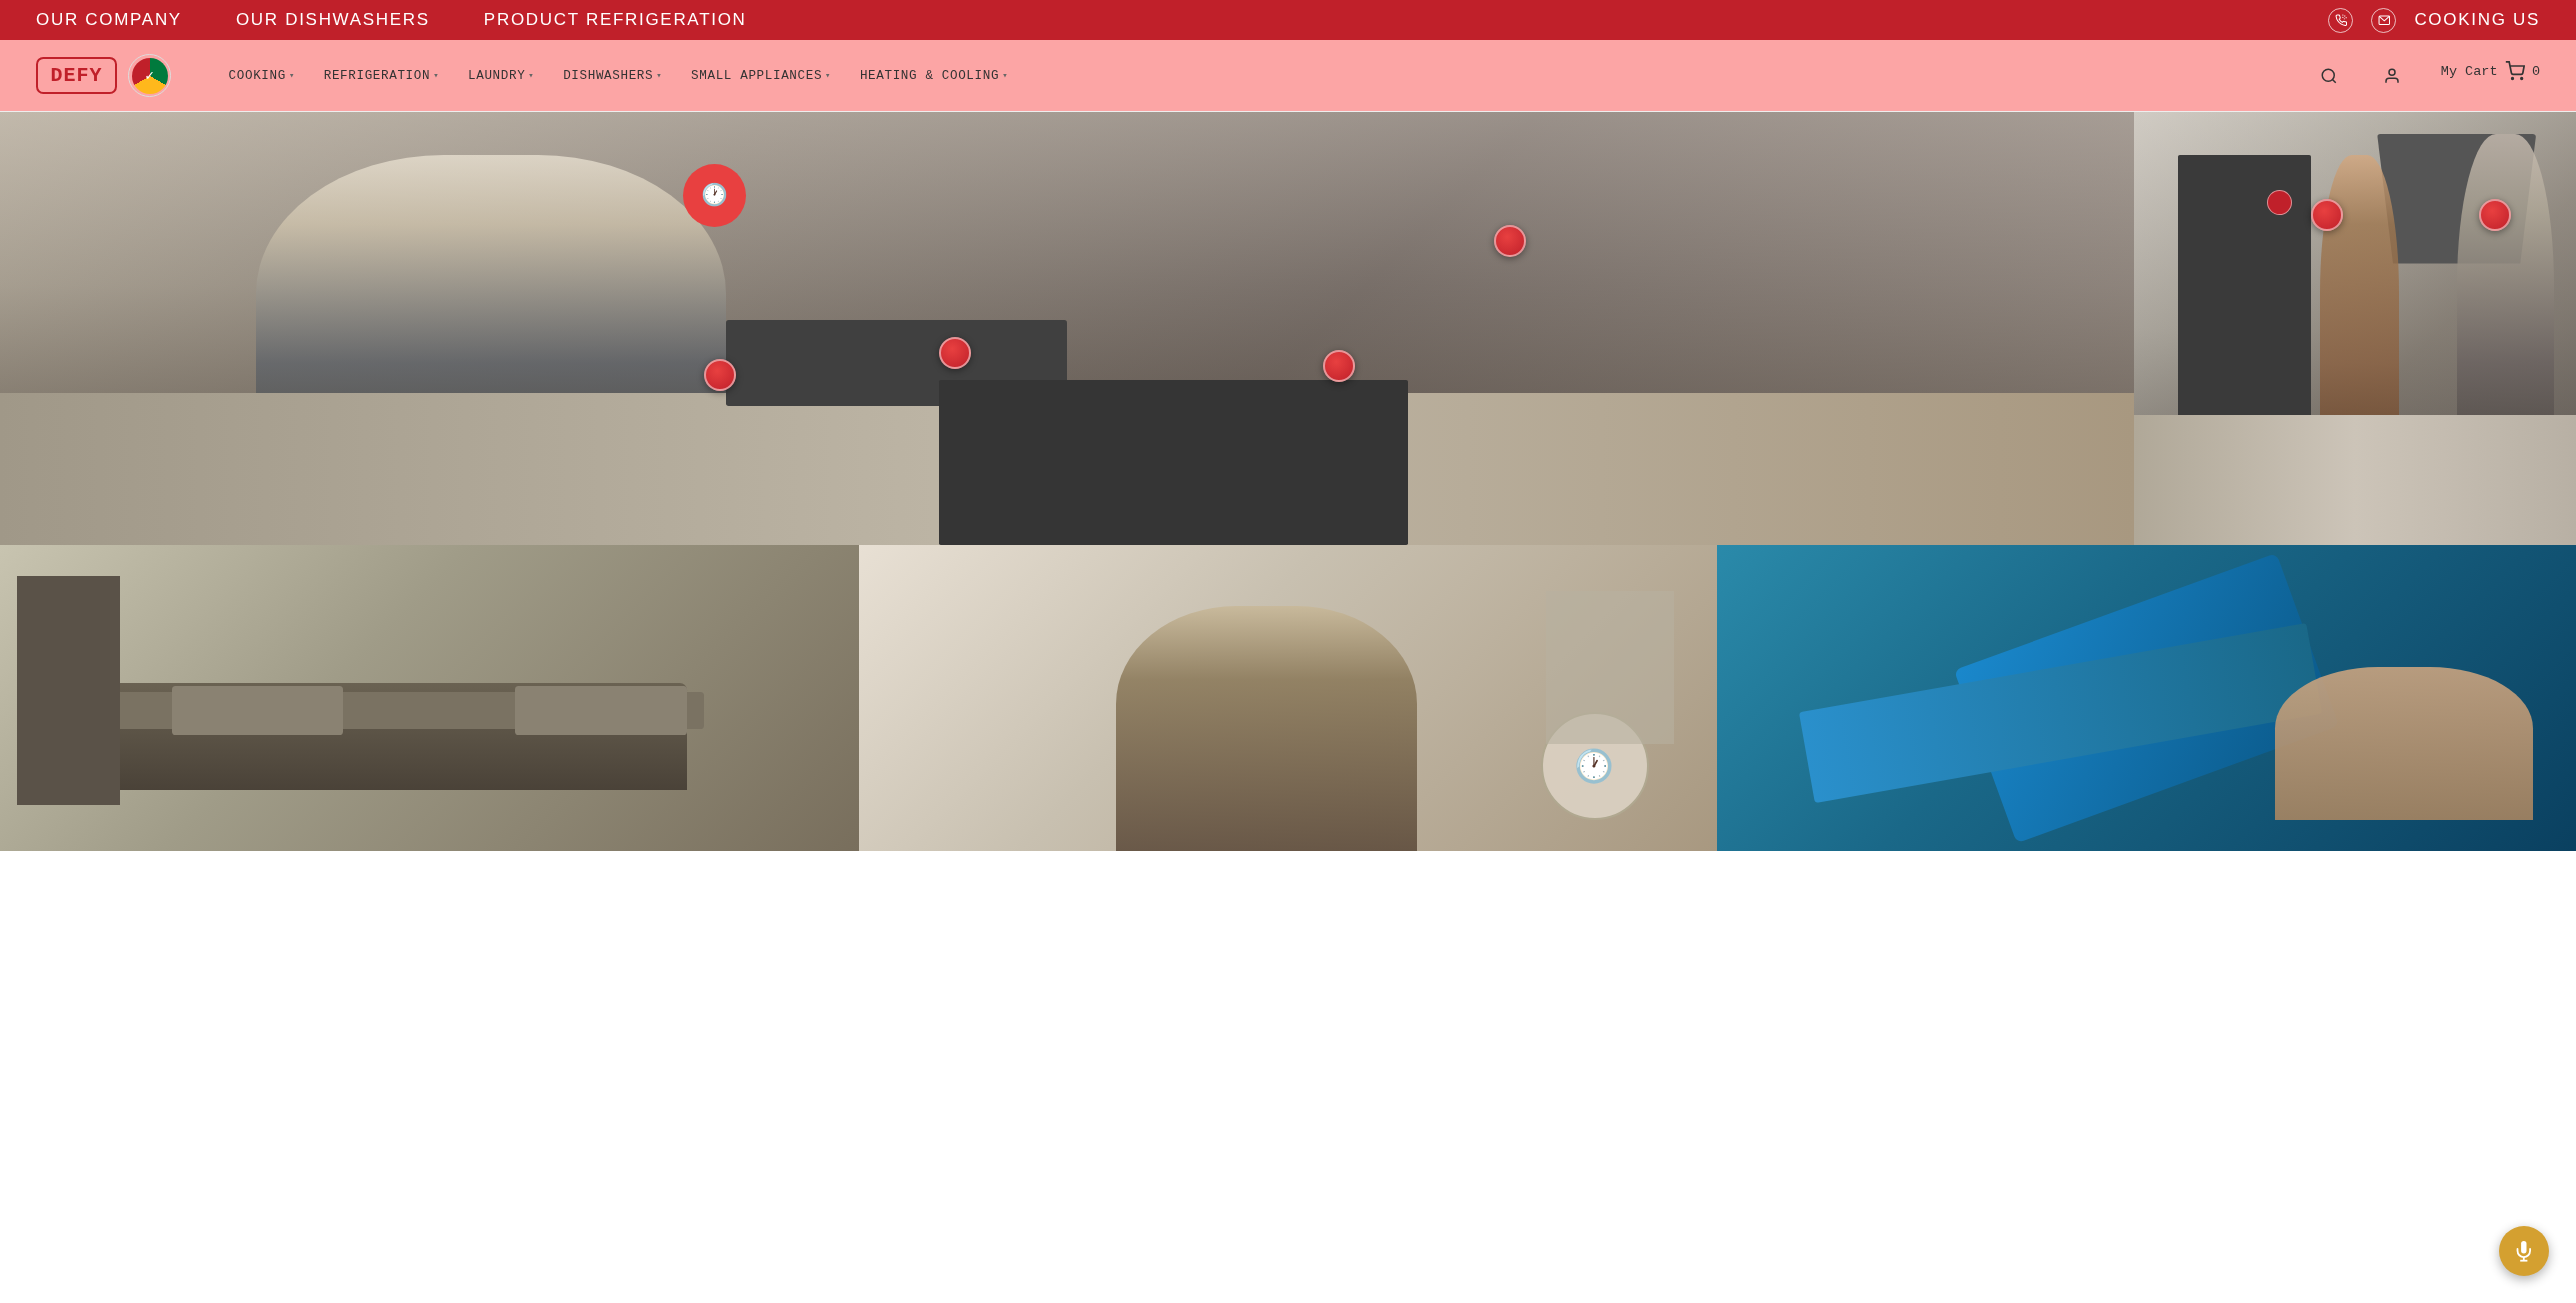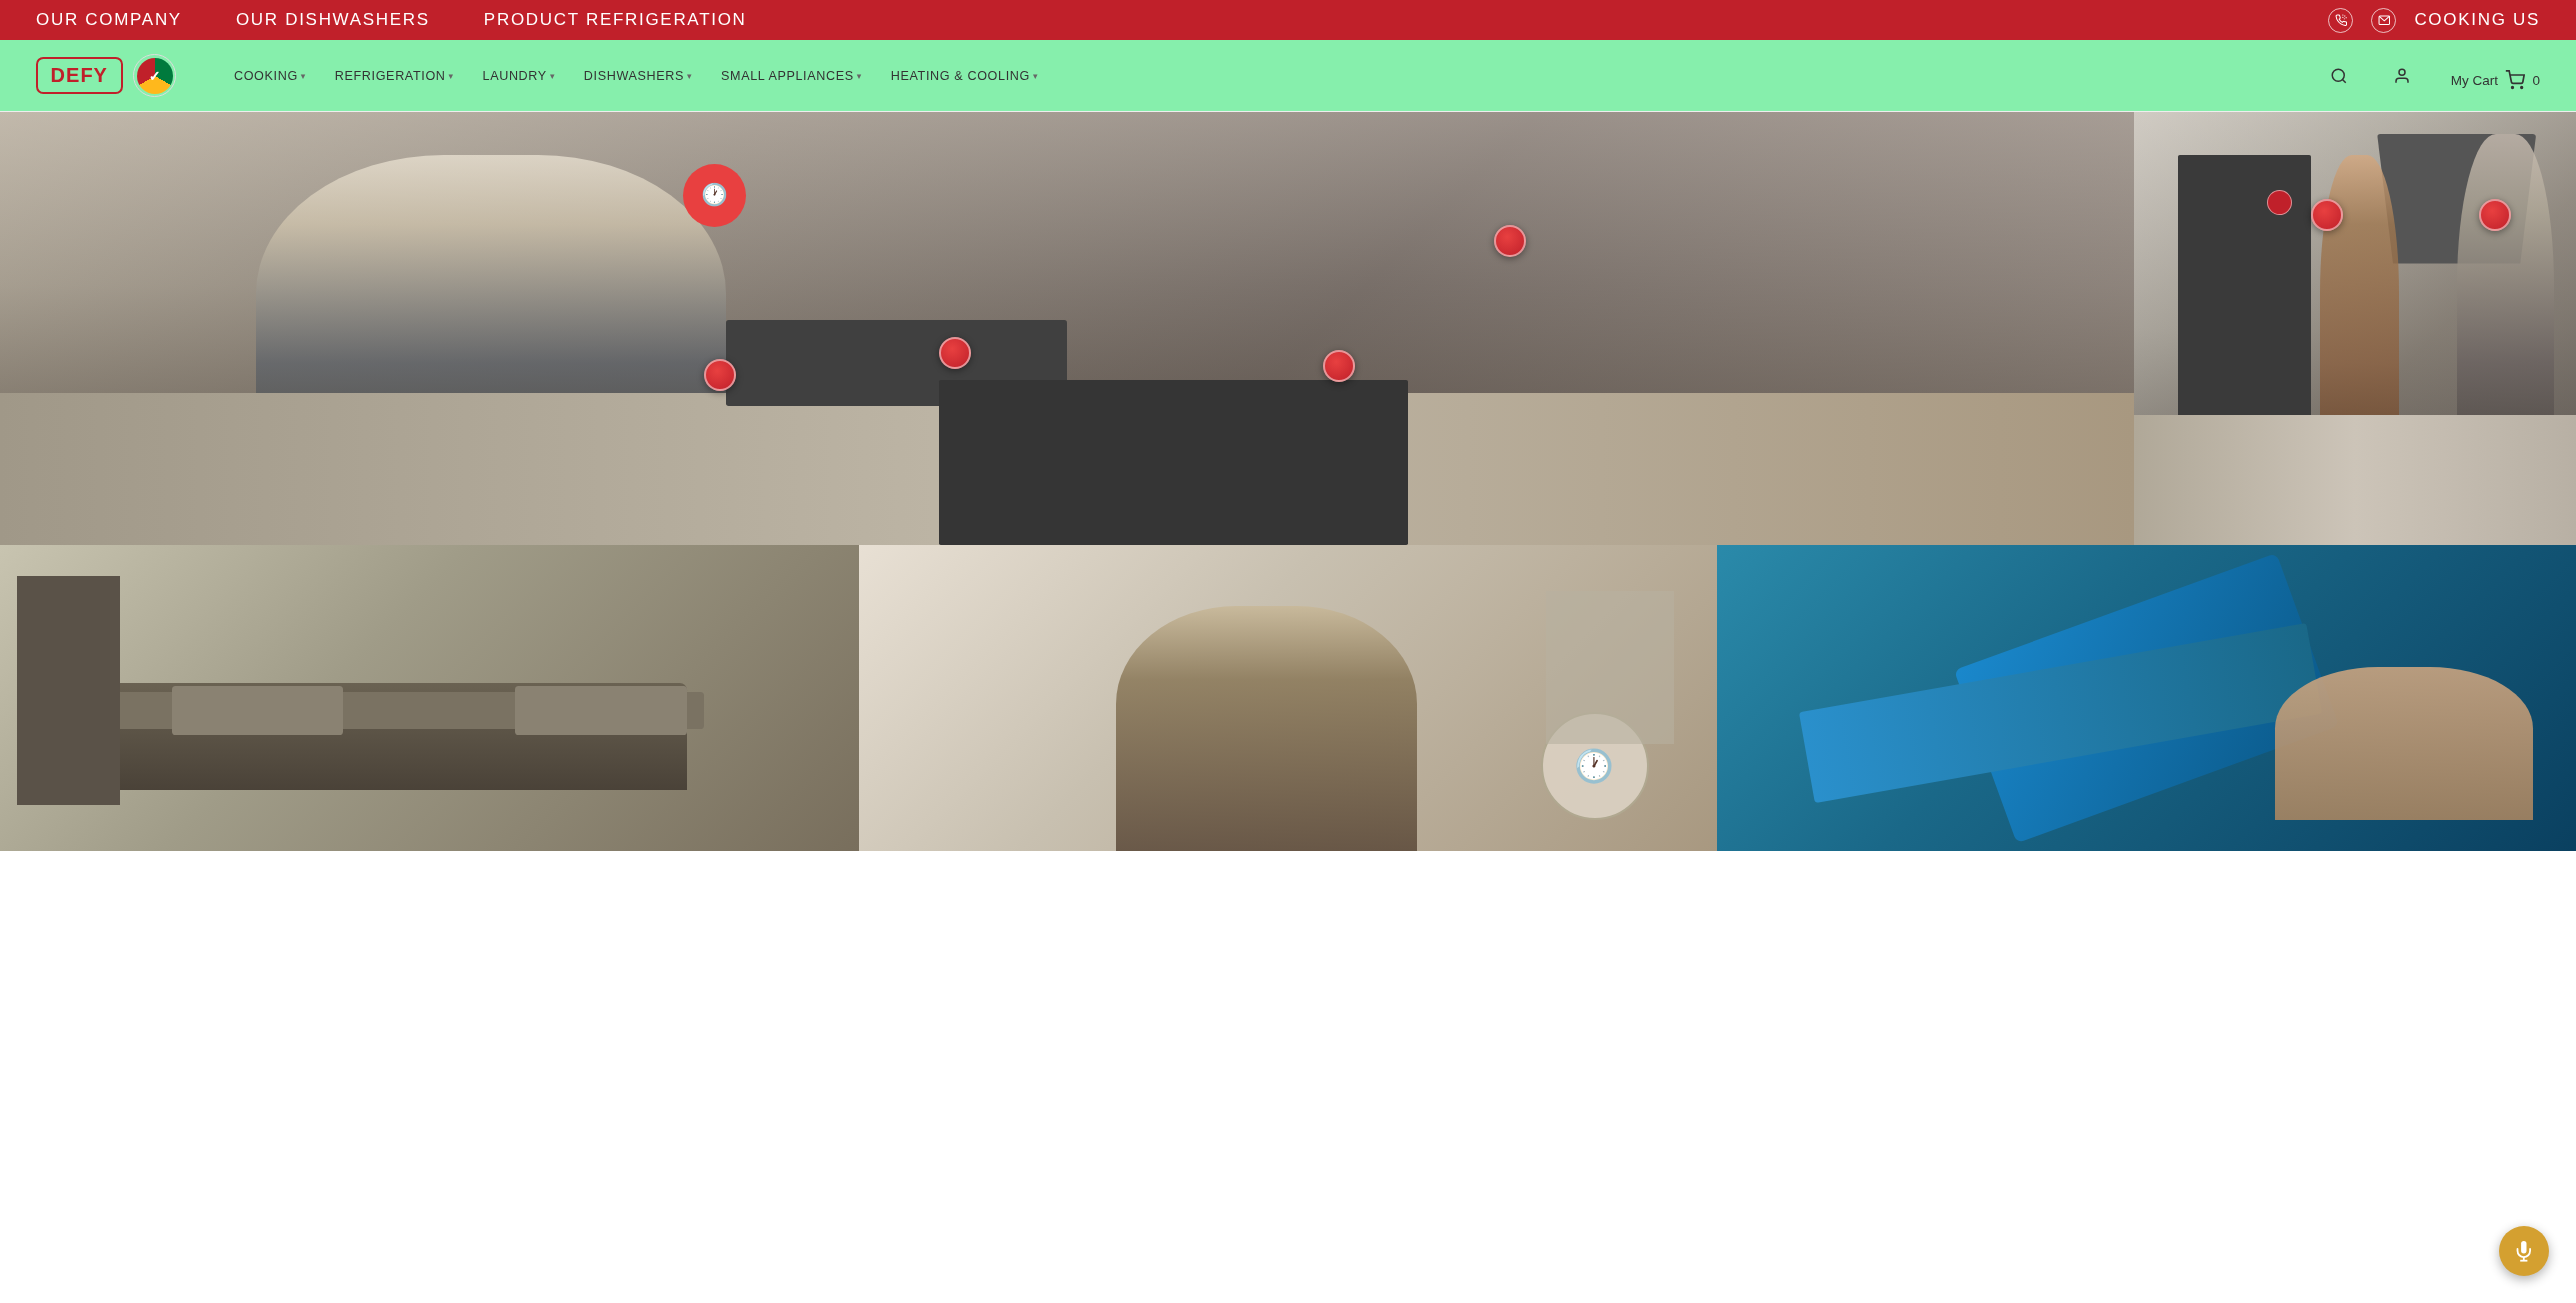--- a/index.html
+++ b/index.html
@@ -33,22 +33,23 @@
       border-radius: 50%;
       font-size: 12.6px;
     }
 
     
     .main-nav {
       display: flex;
       align-items: center;
       padding: 0 36px;
       height: 72px;
-      background: #86efac;
+      background: #fca5a5;
       border-bottom: 0.9px solid #eee;
+      font-family: Liberation Mono, monospace;
     }
     .logo-area { display: flex; align-items: center; gap: 10.8px; margin-right: 45px; }
     .logo-box {
       border: 2.7px solid #c0202a;
       border-radius: 7.2px;
       padding: 5.4px 12.6px;
       color: #c0202a;
       font-size: 20px;
       font-weight: 900;
       letter-spacing: 0.05em;
@@ -82,21 +83,21 @@
       font-size: 12.6px;
       font-weight: 500;
       color: #333;
       cursor: pointer;
       letter-spacing: 0.05em;
       white-space: nowrap;
       text-transform: uppercase;
     }
     .nav-item .chevron { font-size: 9px; color: #666; }
 
-    .nav-right { display: flex; align-items: flex-end; gap: 34px; }
+    .nav-right { display: flex; align-items: flex-start; gap: 34px; }
     .nav-icon {
       width: 29px; height: 29px;
       display: flex; align-items: center; justify-content: center;
       font-size: 16px; color: #333; cursor: pointer;
     }
     .cart-btn {
       display: flex; align-items: center; gap: 7.2px;
       font-size: 13.5px; font-weight: 500; color: #333;
       cursor: pointer;
     }

